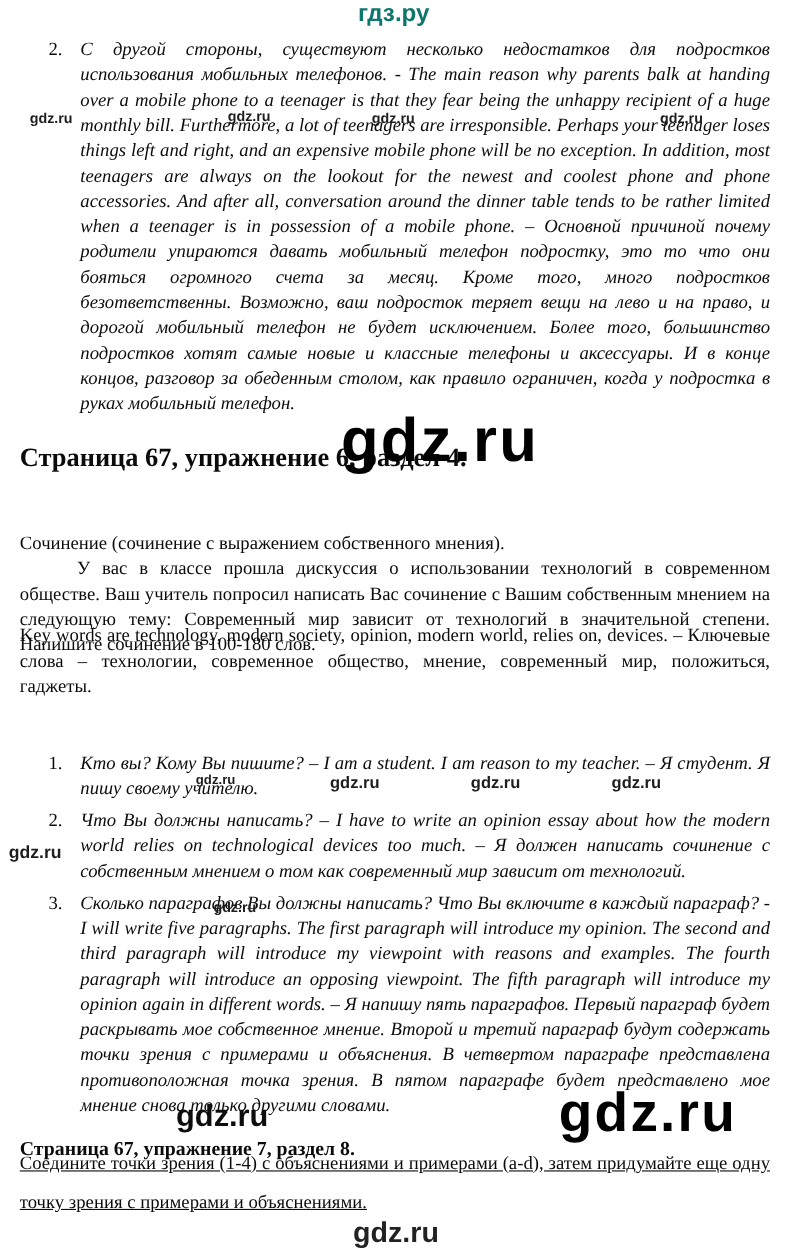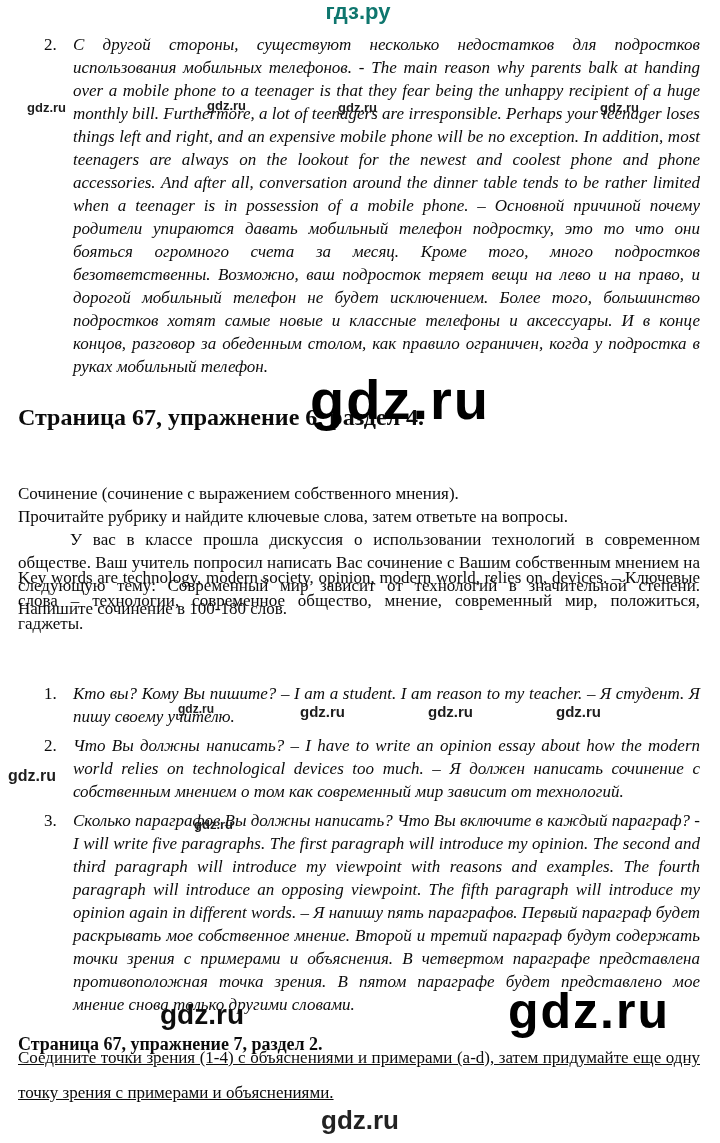--- a/index.html
+++ b/index.html
@@ -48,42 +48,41 @@
 
 <div class="abs block-item2">
   <span class="num">2.</span>
   <div class="itxt just">С другой стороны, существуют несколько недостатков для подростков использования мобильных телефонов. - The main reason why parents balk at handing over a mobile phone to a teenager is that they fear being the unhappy recipient of a huge monthly bill. Furthermore, a lot of teenagers are irresponsible. Perhaps your teenager loses things left and right, and an expensive mobile phone will be no exception. In addition, most teenagers are always on the lookout for the newest and coolest phone and phone accessories. And after all, conversation around the dinner table tends to be rather limited when a teenager is in possession of a mobile phone. – Основной причиной почему родители упираются давать мобильный телефон подростку, это то что они бояться огромного счета за месяц. Кроме того, много подростков безответственны. Возможно, ваш подросток теряет вещи на лево и на право, и дорогой мобильный телефон не будет исключением. Более того, большинство подростков хотят самые новые и классные телефоны и аксессуары. И в конце концов, разговор за обеденным столом, как правило ограничен, когда у подростка в руках мобильный телефон.</div>
 </div>
 
 <div class="abs h1-block">Страница 67, упражнение 6, раздел 4.</div>
 
 <div class="abs sec6">
   <div>Сочинение (сочинение с выражением собственного мнения).</div>
-  <div>Прочитайте рубрику и найдите ключевые слова, затем ответьте на вопросы.</div>
   <div class="para just">У вас в классе прошла дискуссия о использовании технологий в современном обществе. Ваш учитель попросил написать Вас сочинение с Вашим собственным мнением на следующую тему: Современный мир зависит от технологий в значительной степени. Напишите сочинение в 100-180 слов.</div>
 </div>
 
 <div class="abs keywords just">Key words are technology, modern society, opinion, modern world, relies on, devices. – Ключевые слова – технологии, современное общество, мнение, современный мир, положиться, гаджеты.</div>
 
 <div class="abs qlist">
   <div class="qitem">
     <span class="num">1.</span>
     <div class="itxt just">Кто вы? Кому Вы пишите? – I am a student. I am reason to my teacher. – Я студент. Я пишу своему учителю.</div>
   </div>
   <div class="qitem">
     <span class="num">2.</span>
     <div class="itxt just">Что Вы должны написать? – I have to write an opinion essay about how the modern world relies on technological devices too much. – Я должен написать сочинение с собственным мнением о том как современный мир зависит от технологий.</div>
   </div>
   <div class="qitem">
     <span class="num">3.</span>
     <div class="itxt just">Сколько параграфов Вы должны написать? Что Вы включите в каждый параграф? - I will write five paragraphs. The first paragraph will introduce my opinion. The second and third paragraph will introduce my viewpoint with reasons and examples. The fourth paragraph will introduce an opposing viewpoint. The fifth paragraph will introduce my opinion again in different words. – Я напишу пять параграфов. Первый параграф будет раскрывать мое собственное мнение. Второй и третий параграф будут содержать точки зрения с примерами и объяснения. В четвертом параграфе представлена противоположная точка зрения. В пятом параграфе будет представлено мое мнение снова только другими словами.</div>
   </div>
 </div>
 
-<div class="abs h2-block">Страница 67, упражнение 7, раздел 2.</div>
+<div class="abs h2-block">Страница 67, упражнение 7, раздел 8.</div>
 <div class="abs sec7 just">Соедините точки зрения (1-4) с объяснениями и примерами (a-d), затем придумайте еще одну точку зрения с примерами и объяснениями.</div>
 
 <div class="abs footer-logo sans">gdz.ru</div>
 
 <span class="wm wm-a1">gdz.ru</span>
 <span class="wm wm-a2">gdz.ru</span>
 <span class="wm wm-a3">gdz.ru</span>
 <span class="wm wm-a4">gdz.ru</span>
 <span class="wm wm-big1">gdz.ru</span>
 <span class="wm wm-b1">gdz.ru</span>

